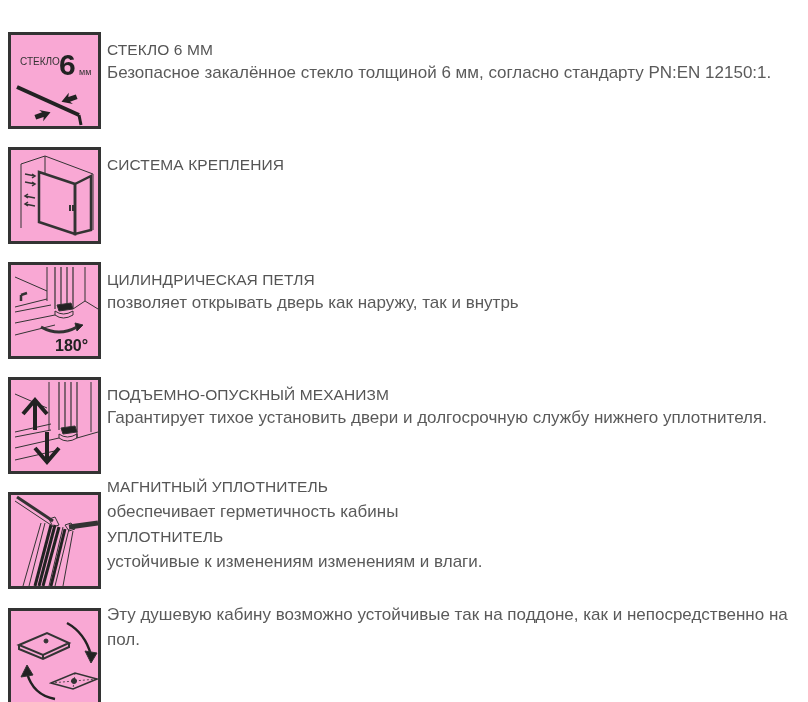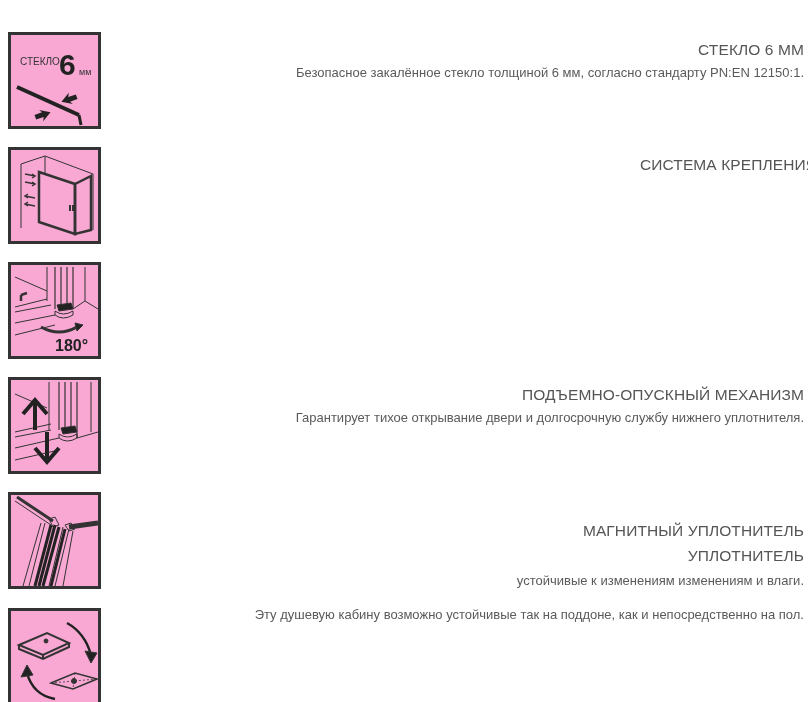--- a/index.html
+++ b/index.html
@@ -2,23 +2,23 @@
 <html><head>
 <meta charset="utf-8">
 <style>
   html, body { margin:0; padding:0; background:#ffffff; }
   body { width:808px; height:702px; position:relative; overflow:hidden;
          font-family:"Liberation Sans", "DejaVu Sans", sans-serif; color:#555555; }
   .feature { position:absolute; left:0; width:808px; height:115px; }
   .icon-box { position:absolute; left:8px; top:0; width:87px; height:91px;
               border:3px solid #333333; background:#f9a8d4;margin-top:20px; }
   .icon-box svg { position:absolute; left:0; top:0; width:87px; height:91px; }
-  .text { position:absolute; left:107px; top:0; right:4px;text-align:right; }
+  .text { position:absolute; left:107px; top:0; right:4px; }
   .title { font-size:15.5px; line-height:20px; color:#555555; letter-spacing:0.1px; white-space:nowrap; }
-  .desc { font-size:13px; line-height:25px; color:#5a5a5a; }
+  .desc { font-size:17px; line-height:25px; color:#5a5a5a; }
 </style>
 </head>
 <body>
 
 <div class="feature" style="top:12px;">
   <div class="icon-box">
     <svg viewBox="0 0 87 91">
       <text x="9" y="30" font-size="10" fill="#333" font-family="Liberation Sans, sans-serif">СТЕКЛО</text>
       <text x="48" y="40" font-size="30" font-weight="bold" fill="#222" font-family="Liberation Sans, sans-serif">6</text>
       <text x="68" y="40" font-size="9" fill="#333" font-family="Liberation Sans, sans-serif">мм</text>
@@ -77,20 +77,24 @@
       <line x1="4" y1="58" x2="44" y2="50" stroke-width="1"></line>
       <line x1="4" y1="70" x2="44" y2="60" stroke-width="1"></line>
       <path d="M46,40 L60,38 L62,44 L48,46 Z" fill="#222"></path>
       <path d="M44,46 Q52,52 62,46 L62,50 Q52,56 44,50 Z" stroke-width="1"></path>
       <path d="M10,30 L10,36 M10,30 L16,28" stroke-width="2.5"></path>
       <path d="M30,62 Q48,72 66,62" stroke-width="3"></path>
       <polygon points="64,58 72,60 66,66" fill="#222"></polygon>
       <text x="44" y="86" font-size="16" font-weight="bold" fill="#222" stroke="none" font-family="Liberation Sans, sans-serif">180°</text>
     </svg>
   </div>
+  <div class="text" style="top:28px;">
+    <div class="title">ЦИЛИНДРИЧЕСКАЯ ПЕТЛЯ</div>
+    <div class="desc">позволяет открывать дверь как наружу, так и внутрь</div>
+  </div>
 </div>
 
 <div class="feature" style="top:357px;">
   <div class="icon-box">
     <svg viewBox="0 0 87 91" fill="none" stroke="#333">
       <line x1="4" y1="14" x2="36" y2="28" stroke-width="1"></line>
       <line x1="38" y1="2" x2="38" y2="50" stroke-width="1"></line>
       <line x1="48" y1="2" x2="48" y2="50" stroke-width="1.2"></line>
       <line x1="54" y1="2" x2="54" y2="50" stroke-width="1.2"></line>
       <line x1="60" y1="2" x2="60" y2="50" stroke-width="1.2"></line>
@@ -104,21 +108,21 @@
       <path d="M50,48 L64,46 L66,52 L52,54 Z" fill="#222"></path>
       <path d="M48,54 Q56,60 66,54 L66,58 Q56,64 48,58 Z" stroke-width="1"></path>
       <line x1="24" y1="22" x2="24" y2="50" stroke="#222" stroke-width="4"></line>
       <polyline points="12,34 24,20 36,34" stroke="#222" stroke-width="4"></polyline>
       <line x1="36" y1="52" x2="36" y2="80" stroke="#222" stroke-width="4"></line>
       <polyline points="24,68 36,82 48,68" stroke="#222" stroke-width="4"></polyline>
     </svg>
   </div>
   <div class="text" style="top:28px;">
     <div class="title">ПОДЪЕМНО-ОПУСКНЫЙ МЕХАНИЗМ</div>
-    <div class="desc">Гарантирует тихое открывание двери и долгосрочную службу нижнего уплотнителя.</div>
+    <div class="desc">Гарантирует тихое установить двери и долгосрочную службу нижнего уплотнителя.</div>
   </div>
 </div>
 
 <div class="feature" style="top:472px;">
   <div class="icon-box">
     <svg viewBox="0 0 87 91" fill="none" stroke="#333">
       <line x1="6" y1="2" x2="42" y2="26" stroke-width="3"></line>
       <line x1="4" y1="6" x2="40" y2="30" stroke-width="1"></line>
       <line x1="58" y1="32" x2="87" y2="28" stroke-width="5"></line>
       <path d="M38,24 L44,22 L48,30 L42,32 Z" stroke-width="1"></path>
@@ -131,22 +135,23 @@
         <line x1="62" y1="36" x2="52" y2="91"></line>
       </g>
       <g stroke-width="3" stroke="#222">
         <line x1="40" y1="30" x2="24" y2="91"></line>
         <line x1="44" y1="30" x2="28" y2="91"></line>
         <line x1="48" y1="32" x2="32" y2="91"></line>
         <line x1="54" y1="34" x2="40" y2="91"></line>
       </g>
     </svg>
   </div>
-  <div class="text" style="top:2px;margin-top:44px;">
+  <div class="text" style="top:2px;">
     <div class="title" style="line-height:25px;">МАГНИТНЫЙ УПЛОТНИТЕЛЬ</div>
+    <div class="desc">обеспечивает герметичность кабины</div>
     <div class="title" style="line-height:25px;">УПЛОТНИТЕЛЬ</div>
     <div class="desc">устойчивые к изменениям изменениям и влаги.</div>
   </div>
 </div>
 
 <div class="feature" style="top:588px;">
   <div class="icon-box">
     <svg viewBox="0 0 87 91" fill="none" stroke="#333">
       <polygon points="8,34 36,22 58,32 32,44" stroke-width="2"></polygon>
       <polyline points="8,34 8,38 32,48 58,36 58,32" stroke-width="2"></polyline>

